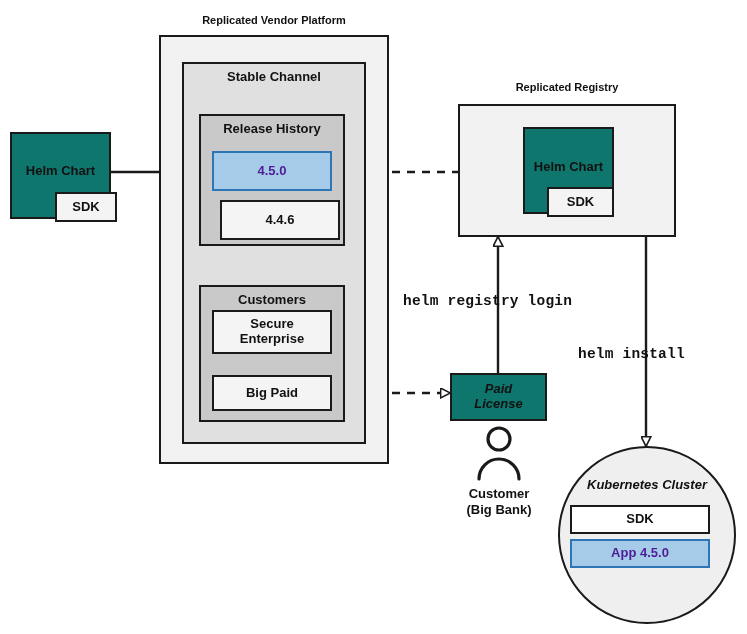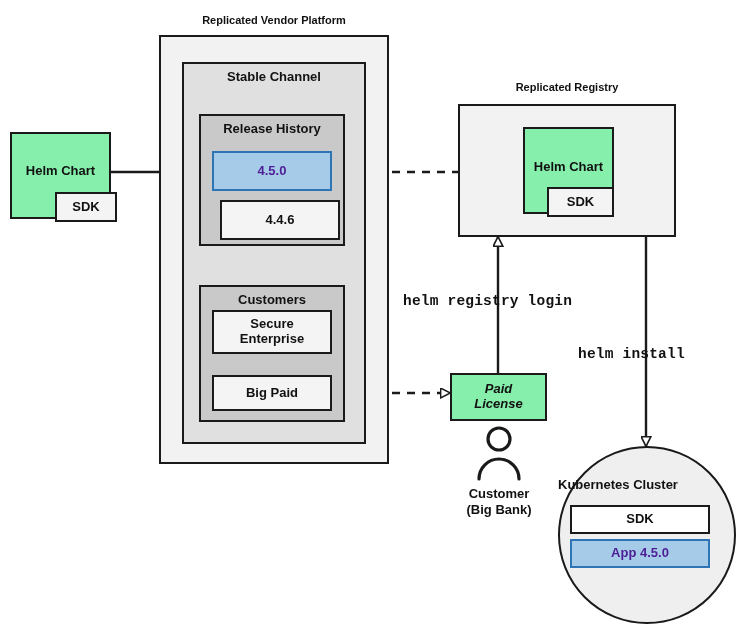--- a/index.html
+++ b/index.html
@@ -93,21 +93,21 @@
     text-align: center;
     color: #111111;
   }
 
   .box-white {
     background: #F4F4F4;
     border: 2.5px solid #1a1a1a;
     font-size: 13px;
   }
   .box-gray {
-    background: #86efac;
+    background: #0f766e;
     border: 2.5px solid #1a1a1a;
     font-size: 13px;
   }
   .box-blue {
     background: #A6CBE8;
     border: 2.5px solid #2E75B6;
     color: #4c1d95;
     font-size: 13px;
   }
 
@@ -142,24 +142,25 @@
     width: 178px; height: 178px;
     border-radius: 50%;
     background: #EFEFEF;
     border: 2.5px solid #1a1a1a;
     box-sizing: border-box;
   }
   .cluster-title {
     position: absolute;
     left: 558px; top: 477px;
     width: 178px;
-    text-align: left;
-    font-weight: bold;
-    font-size: 13px;
-    color: #111111;
+    text-align: center;
+    font-weight: bold;
+    font-size: 13px;
+    color: #111111;
+    font-style: italic;
   }
   .n-cluster-sdk { left: 570px; top: 505px; width: 140px; height: 29px; }
   .n-cluster-app { left: 570px; top: 539px; width: 140px; height: 29px; }
 
   
   .person-icon {
     position: absolute;
     left: 475px; top: 425px;
     width: 48px; height: 56px;
   }

